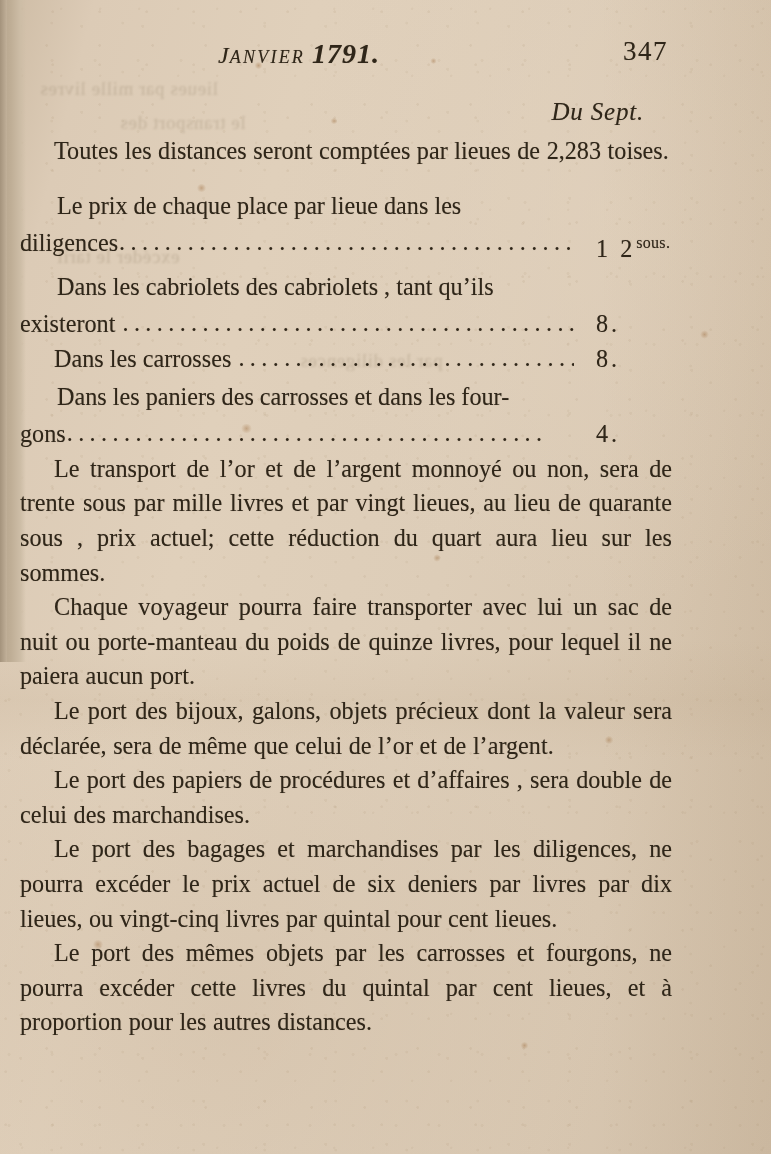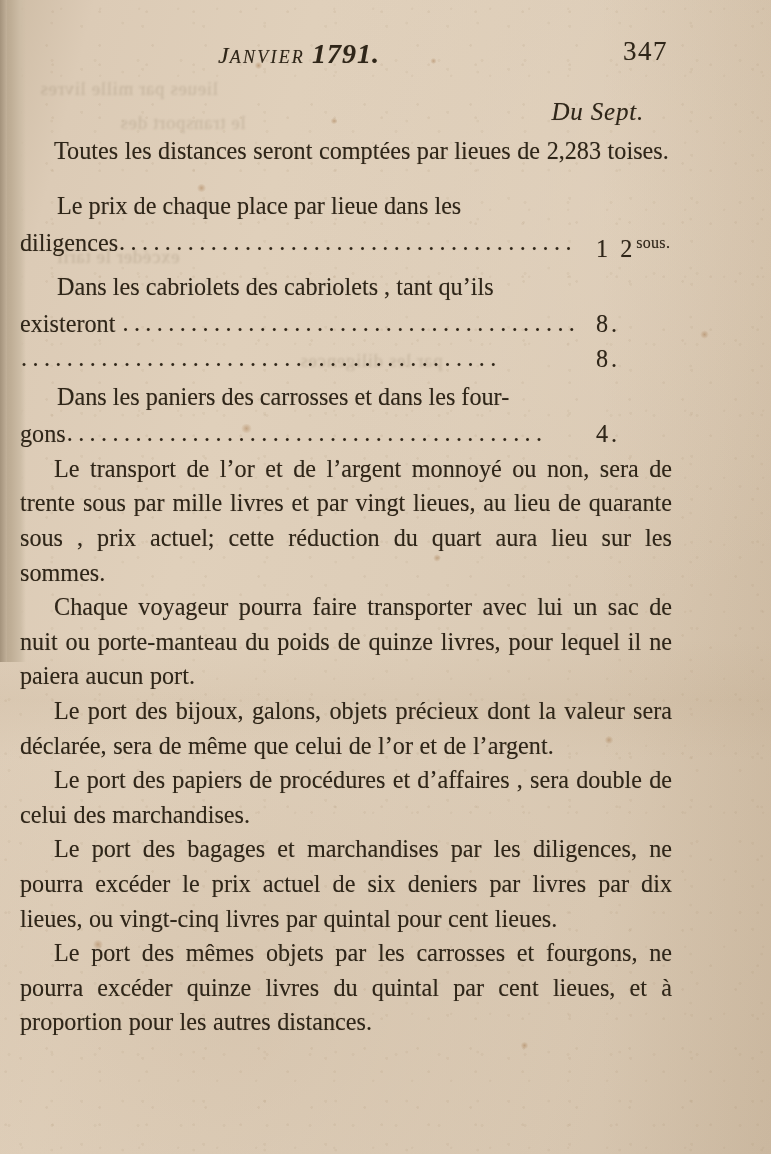--- a/index.html
+++ b/index.html
@@ -241,20 +241,21 @@
         <p class="tariff-text">Dans les cabriolets des cabriolets , tant qu’ils</p>
         <div class="leader-line">
           <span class="lead-label">existeront </span>
           <span class="leader-dots">..........................................</span>
           <span class="leader-val"><span class="num">8.</span></span>
         </div>
       </div>
 
       <div class="tariff-row">
         <div class="leader-line">
+          <span class="lead-label indent">Dans les carrosses </span>
           <span class="leader-dots">..........................................</span>
           <span class="leader-val"><span class="num">8.</span></span>
         </div>
       </div>
 
       <div class="tariff-row">
         <p class="tariff-text">Dans les paniers des carrosses et dans les four-</p>
         <div class="leader-line">
           <span class="lead-label">gons</span>
           <span class="leader-dots">..........................................</span>
@@ -262,16 +263,16 @@
         </div>
       </div>
 
     </div>
 
     <p class="para">Le transport de l’or et de l’argent monnoyé ou non, sera de trente sous par mille livres et par vingt lieues, au lieu de quarante sous , prix actuel; cette réduction du quart aura lieu sur les sommes.</p>
     <p class="para block-gap-top">Chaque voyageur pourra faire transporter avec lui un sac de nuit ou porte-manteau du poids de quinze livres, pour lequel il ne paiera aucun port.</p>
     <p class="para">Le port des bijoux, galons, objets précieux dont la valeur sera déclarée, sera de même que celui de l’or et de l’argent.</p>
     <p class="para">Le port des papiers de procédures et d’affaires , sera double de celui des marchandises.</p>
     <p class="para">Le port des bagages et marchandises par les diligences, ne pourra excéder le prix actuel de six deniers par livres par dix lieues, ou vingt-cinq livres par quintal pour cent lieues.</p>
-    <p class="para">Le port des mêmes objets par les carrosses et fourgons, ne pourra excéder quinze livres du quintal par cent lieues, et à proportion pour les autres distances.</p>
+    <p class="para">Le port des mêmes objets par les carrosses et fourgons, ne pourra excéder cette livres du quintal par cent lieues, et à proportion pour les autres distances.</p>
 
   </div>
 </div>
 
 </body></html>

